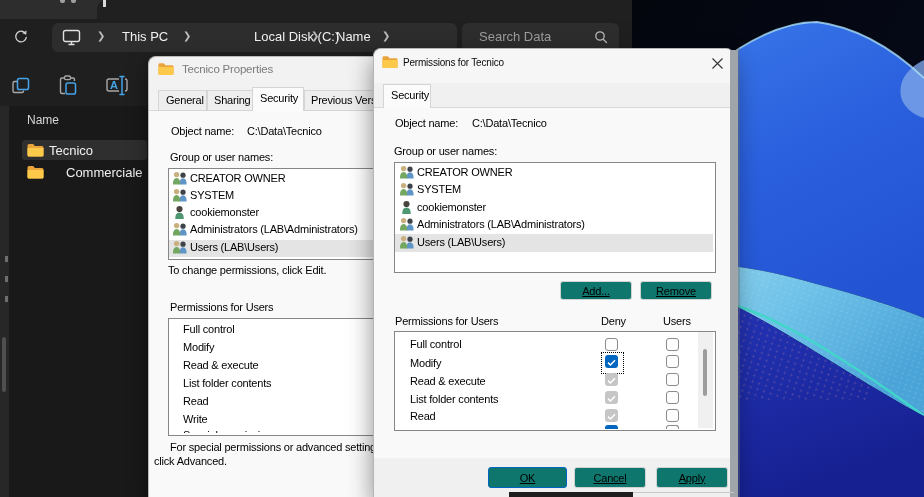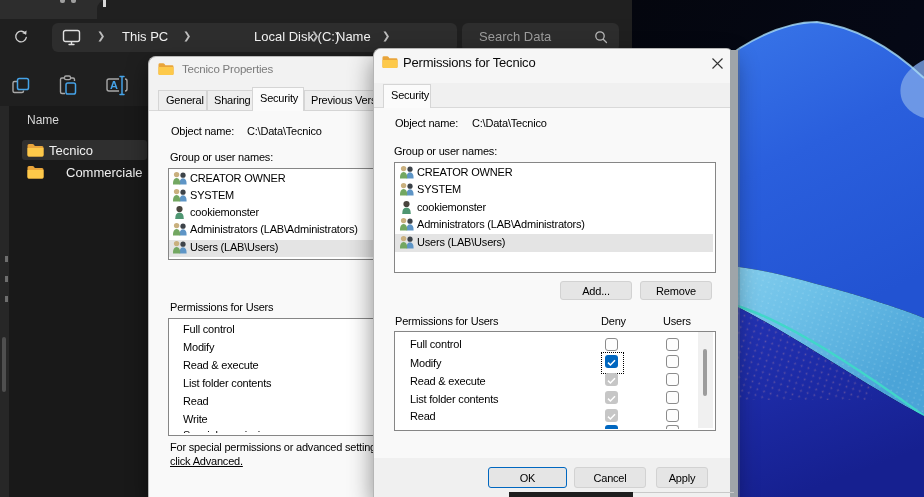--- a/index.html
+++ b/index.html
@@ -1,21 +1,21 @@
 <!DOCTYPE html>
 <html><head>
 <meta charset="utf-8">
 <style>
   html,body{margin:0;padding:0;background:#161616;}
   #stage{position:relative;width:924px;height:497px;overflow:hidden;font-family:"Liberation Sans",sans-serif;}
   .abs{position:absolute;}
   .t12{position:absolute;font-size:11px;letter-spacing:-0.2px;line-height:13px;color:#000;white-space:nowrap;}
   .t13w{position:absolute;font-size:13px;color:#f0f0f0;white-space:nowrap;}
   .lb{position:absolute;background:#fff;border:1px solid #868686;}
-  .btn{position:absolute;background:#e5e5e5;border:1px solid #d2d2d2;border-radius:3px;font-size:11px;letter-spacing:-0.2px;color:#000;display:flex;align-items:center;justify-content:center;box-sizing:border-box;}
+  .btn{position:absolute;background:#0f766e;border:1px solid #d2d2d2;border-radius:3px;font-size:11px;letter-spacing:-0.2px;color:#000;display:flex;align-items:center;justify-content:center;box-sizing:border-box;text-decoration:underline;}
   .cb{position:absolute;width:13px;height:13px;border-radius:3px;box-sizing:border-box;}
   .cbu{background:#fdfdfd;border:1px solid #8b8b8b;}
   .cbb{background:#0067c0;}
   .cbg{background:#c6c6c6;}
   .chev{position:absolute;font-size:10px;color:#bdbdbd;}
 </style>
 </head>
 <body>
 <div id="stage">
 
@@ -197,41 +197,42 @@
       <use href="#grp"></use>
     </svg>
   <svg class="abs" style="left:172px;top:240px;" width="15" height="15">
       <use href="#grp"></use>
     </svg>
   <div class="t12" style="left:190px;top:172px;">CREATOR OWNER</div>
   <div class="t12" style="left:190px;top:189px;">SYSTEM</div>
   <div class="t12" style="left:190px;top:206px;">cookiemonster</div>
   <div class="t12" style="left:190px;top:223px;">Administrators (LAB\Administrators)</div>
   <div class="t12" style="left:190px;top:241px;">Users (LAB\Users)</div>
+  <div class="t12" style="left:168px;top:264px;">To change permissions, click Edit.</div>
   <div class="t12" style="left:170px;top:301px;">Permissions for Users</div>
   <div class="lb" style="left:168px;top:318px;width:330px;height:116px;"></div>
   <div class="t12" style="left:183px;top:323px;">Full control</div>
   <div class="t12" style="left:183px;top:341px;">Modify</div>
   <div class="t12" style="left:183px;top:359px;">Read &amp; execute</div>
   <div class="t12" style="left:183px;top:377px;">List folder contents</div>
   <div class="t12" style="left:183px;top:395px;">Read</div>
   <div class="t12" style="left:183px;top:413px;">Write</div>
   <div class="abs" style="left:183px;top:429px;width:120px;height:4px;overflow:hidden;">
       <div class="t12" style="left:0;top:0;">Special permissions</div>
     </div>
   <div class="t12" style="left:170px;top:441px;">For special permissions or advanced settings,</div>
-  <div class="t12" style="left:170px;top:455px;text-decoration:underline;">click Advanced.</div>
+  <div class="t12" style="left:154px;top:455px;">click Advanced.</div>
 
   <div class="abs" style="left:373px;top:48px;width:361px;height:449px;background:#f0f0f0;border:1px solid #b5b5b5;border-bottom:none;border-radius:8px 8px 0 0;box-sizing:border-box;box-shadow:0 10px 24px rgba(0,0,0,0.45);"></div>
   <div class="abs" style="left:374px;top:49px;width:359px;height:34px;background:#f6f6f6;border-radius:7px 7px 0 0;"></div>
   <svg class="abs" style="left:382px;top:55px;" width="16" height="14" viewBox="0 0 17 14">
     <path d="M 0.5,2.5 Q 0.5,1 2,1 L 5.5,1 Q 6.5,1 7,1.8 L 7.8,3 L 15,3 Q 16.5,3 16.5,4.5 L 16.5,12 Q 16.5,13.5 15,13.5 L 2,13.5 Q 0.5,13.5 0.5,12 Z" fill="#e9a53b"></path>
     <path d="M 0.5,5 L 16.5,5 L 16.5,12 Q 16.5,13.5 15,13.5 L 2,13.5 Q 0.5,13.5 0.5,12 Z" fill="#fdc94a"></path>
   </svg>
-  <div class="t12" style="left:403px;top:56px;color:#0a0a0a;font-size:13px;">Permissions for Tecnico</div>
+  <div class="t12" style="left:403px;top:56px;color:#0a0a0a;font-size:10px;">Permissions for Tecnico</div>
   <svg class="abs" style="left:710px;top:56px;" width="15" height="15" viewBox="0 0 15 15">
     <path d="M 2.5,2.5 L 12.5,12.5 M 12.5,2.5 L 2.5,12.5" stroke="#333" stroke-width="1.1"></path>
   </svg>
 
   <div class="abs" style="left:374px;top:107px;width:359px;height:1px;background:#d9d9d9;"></div>
   <div class="abs" style="left:374px;top:108px;width:359px;height:350px;background:#f9f9f9;"></div>
   <div class="abs" style="left:383px;top:84px;width:48px;height:24px;background:#fbfbfb;border:1px solid #d5d5d5;border-bottom:none;box-sizing:border-box;"></div>
   <div class="t12" style="left:391px;top:89px;">Security</div>
 
   <div class="t12" style="left:395px;top:117px;">Object name:</div>
@@ -300,21 +301,21 @@
 
   <div class="cb cbu" style="left:666px;top:338px;"></div>
   <div class="cb cbu" style="left:666px;top:355px;"></div>
   <div class="cb cbu" style="left:666px;top:373px;"></div>
   <div class="cb cbu" style="left:666px;top:391px;"></div>
   <div class="cb cbu" style="left:666px;top:409px;"></div>
   <div class="abs" style="left:666px;top:425px;width:13px;height:4px;background:#fdfdfd;border:1px solid #8b8b8b;border-bottom:none;border-radius:3px 3px 0 0;box-sizing:border-box;"></div>
 
   <div class="btn" style="left:488px;top:467px;width:79px;height:21px;border:1.5px solid #0067c0;">OK</div>
   <div class="btn" style="left:574px;top:467px;width:72px;height:21px;">Cancel</div>
-  <div class="btn" style="left:656px;top:467px;width:52px;height:21px;">Apply</div>
+  <div class="btn" style="left:656px;top:467px;width:72px;height:21px;">Apply</div>
 
   <div class="abs" style="left:730px;top:50px;width:8px;height:447px;background:#9fa5a9;"></div>
   <div class="abs" style="left:738px;top:48px;width:2px;height:449px;background:#6f7578;opacity:0.35;"></div>
 
   <div class="abs" style="left:509px;top:492px;width:124px;height:5px;background:#1e1e1e;"></div>
   <div class="abs" style="left:633px;top:492px;width:101px;height:1px;background:#c9c9c9;"></div>
 
 </div>
 
 </body></html>

